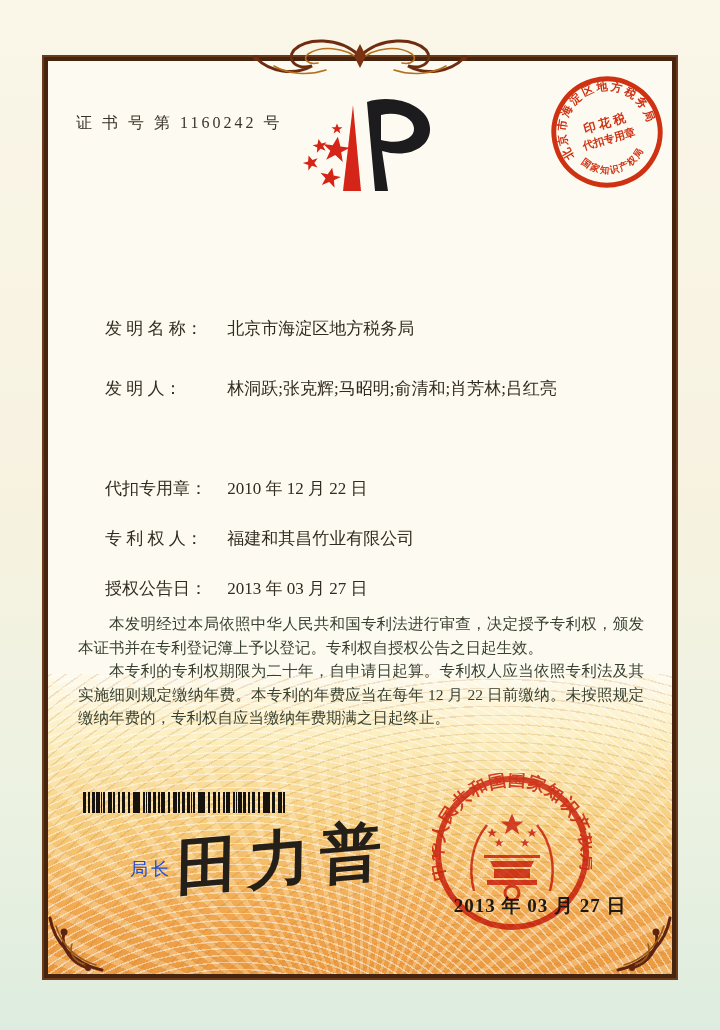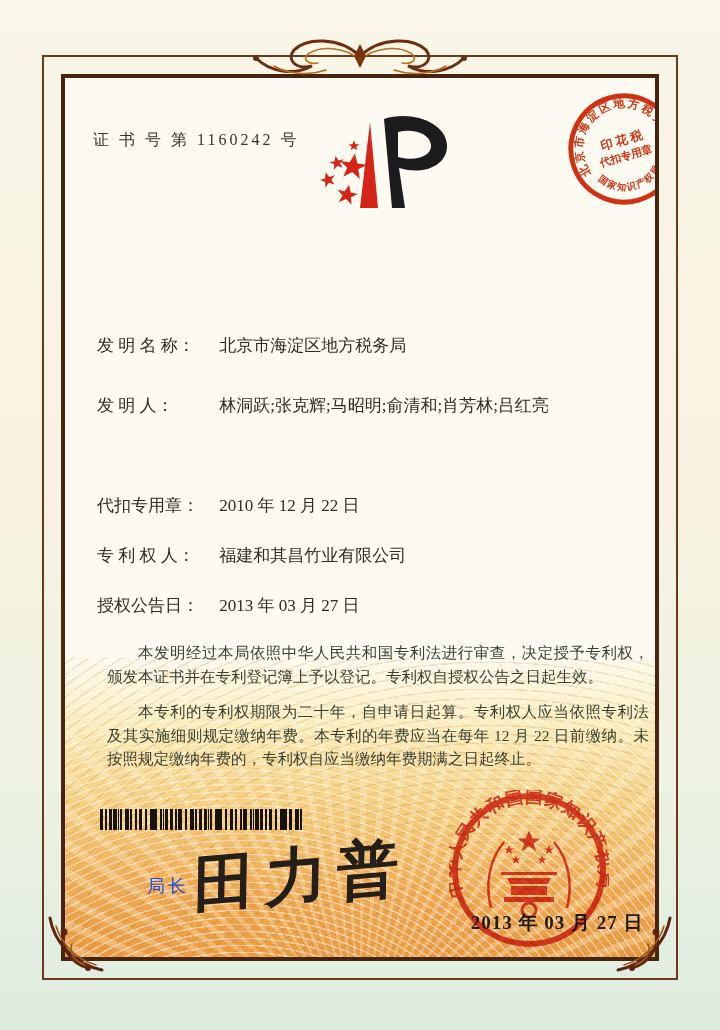--- a/index.html
+++ b/index.html
@@ -6,21 +6,21 @@
   .page{
     position:relative;
     width:720px;height:1030px;
     overflow:hidden;
     font-family:"Liberation Serif","DejaVu Serif",serif;
     background:linear-gradient(180deg,#faf6e8 0%,#f7f2e0 50%,#ecf2e2 78%,#ddecdf 100%);
   }
   .frame{
     position:absolute;left:42px;top:55px;right:42px;bottom:50px;
     border:2px solid #6a3a1a;
-    padding:17px;
+    padding:0;
   }
   .frame-inner{
     position:relative;
     width:100%;height:100%;
     border:4px solid #46240f;
     box-sizing:border-box;
     background:#fdfbf1;
     overflow:hidden;
   }
   .guilloche{
@@ -43,28 +43,28 @@
   .tax-stamp text{fill:#cc2200;font-family:"Liberation Serif",serif;font-weight:bold;}
   .title{
     position:absolute;left:0;right:0;top:146px;
     text-align:center;font-size:40px;font-weight:bold;
     letter-spacing:10px;color:#261f16;
   }
   .field{
     position:absolute;left:32px;width:575px;height:22px;
     font-size:17px;color:#322b20;white-space:nowrap;
   }
-  .field .lab{display:inline-block;min-width:118px;}
+  .field .lab{display:inline-block;min-width:118px;margin-left:25px;}
   .f0{top:256px}.f1{top:316px}.f2{top:366px}.f3{top:416px}.f4{top:466px}.f5{top:516px}
   .body-text{
     position:absolute;left:30px;top:551px;width:566px;
     font-size:15.5px;line-height:23.5px;color:#38402f;
     text-align:justify;
   }
-  .body-text p{margin:12px;text-indent:2em;font-family:Liberation Serif, serif;}
+  .body-text p{margin:0;text-indent:2em;font-family:Liberation Serif, serif;}
   .barcode{
     position:absolute;left:35px;top:731px;width:202px;height:21px;
     background:
       repeating-linear-gradient(90deg,#16130e 0 2px,rgba(0,0,0,0) 2px 5px),
       repeating-linear-gradient(90deg,#16130e 0 1px,rgba(0,0,0,0) 1px 9px),
       repeating-linear-gradient(90deg,#16130e 0 3px,rgba(0,0,0,0) 3px 13px);
   }
   .signer-title{
     position:absolute;left:82px;top:796px;
     font-size:18px;color:#1d4ed8;letter-spacing:3px;

